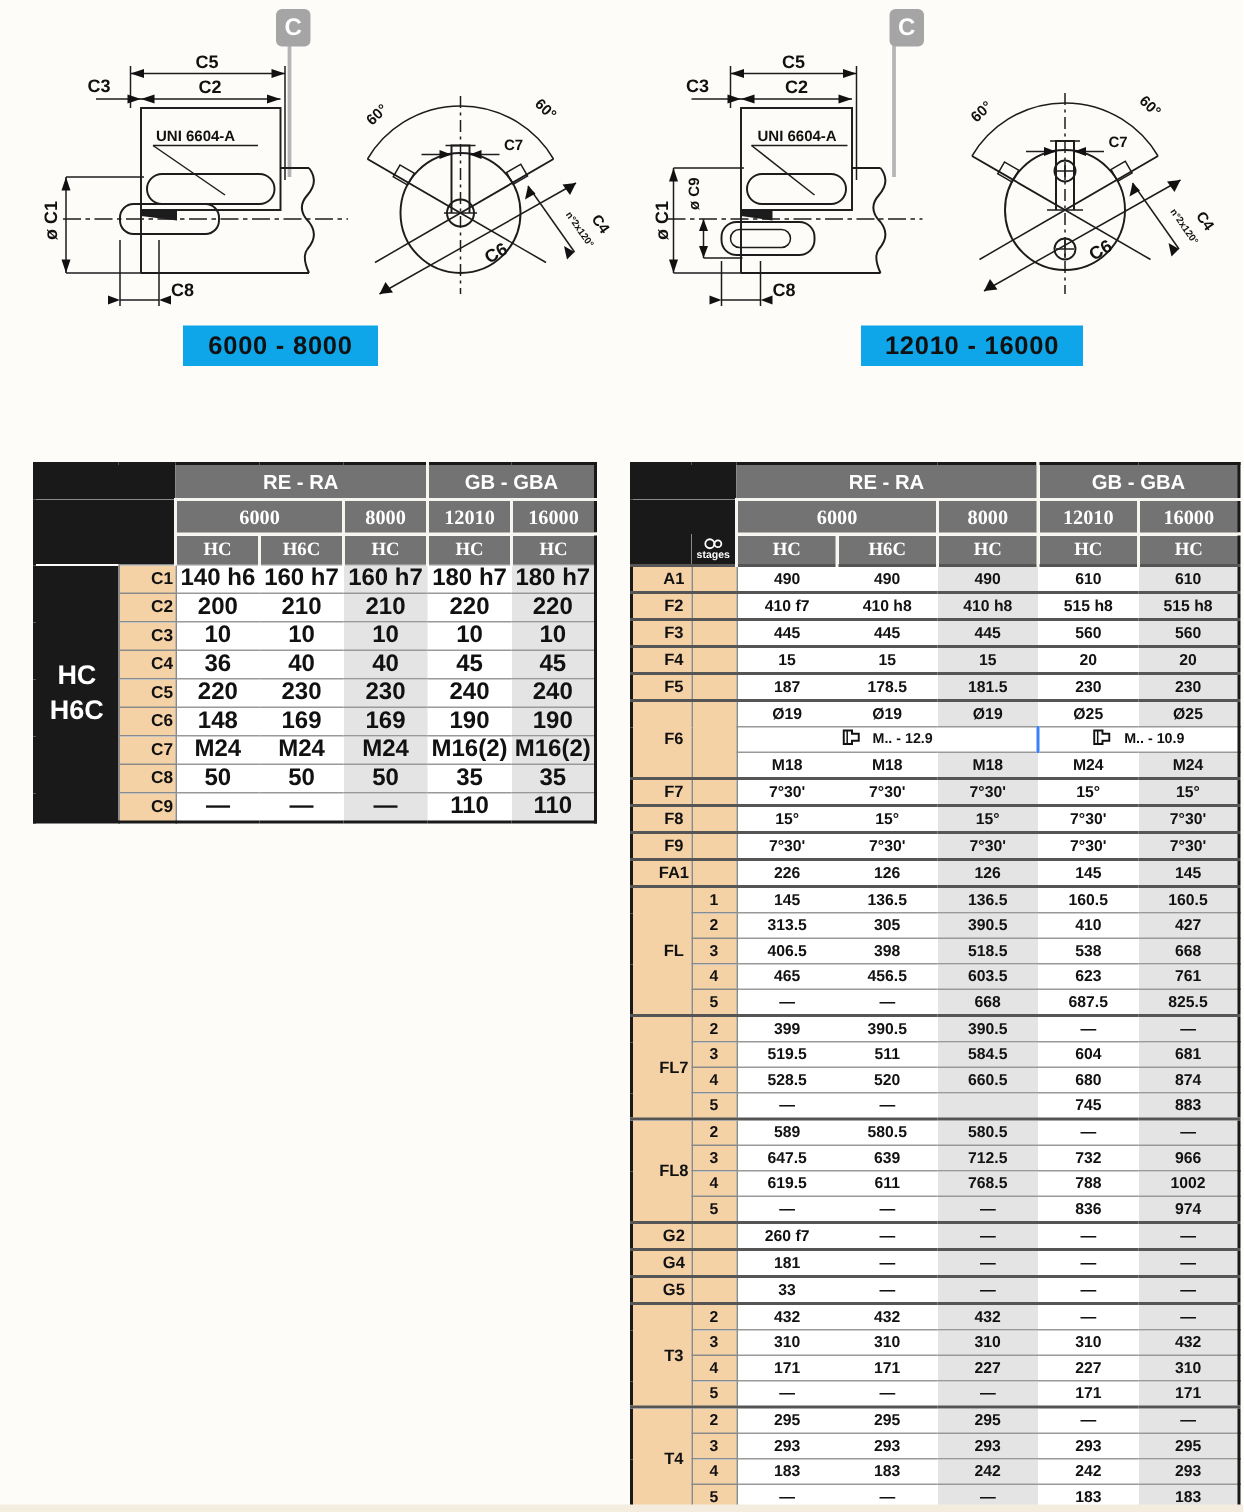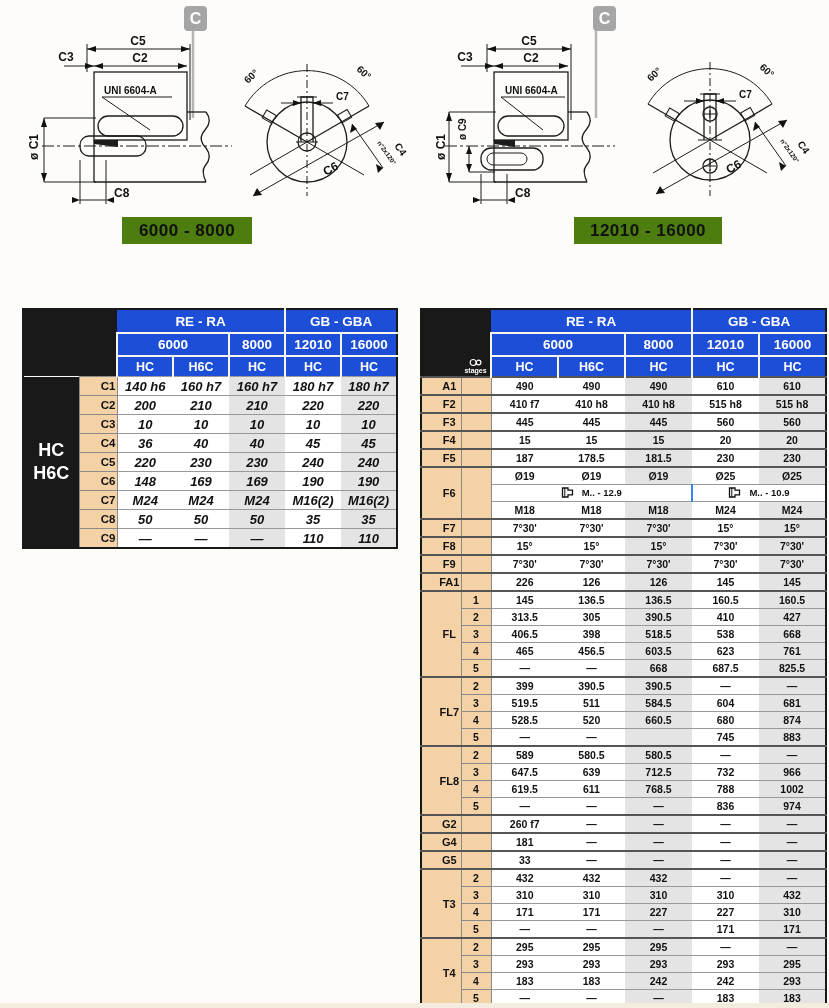--- a/index.html
+++ b/index.html
@@ -6,42 +6,42 @@
   .page{position:relative;width:829px;height:1008px;background:#fdfcf9;overflow:hidden;
         font-family:"Liberation Sans",sans-serif;color:#111;}
   
   .dwg{position:absolute;top:0;}
   svg text{font-family:"Liberation Sans",sans-serif;font-weight:bold;fill:#111;}
   .dimtext{font-size:12px;}
   .dimtext-s{font-size:10px;}
   .dimtext-xs{font-size:6.5px;}
   .badge{position:absolute;width:23px;height:25px;background:#a5a5a5;border-radius:4px;
          color:#fff;font-weight:bold;font-size:16px;text-align:center;line-height:25px;}
-  .ycap{position:absolute;background:#4d7c0f;color:#111;font-weight:bold;font-size:17px;
+  .ycap{position:absolute;background:#0ea5e9;color:#111;font-weight:bold;font-size:17px;
         text-align:center;height:27px;line-height:27px;letter-spacing:.5px;}
   
   table{border-collapse:collapse;position:absolute;table-layout:fixed;border:2px solid #191919;}
   #left-table{left:22px;top:308px;width:374px;}
   #right-table{left:420px;top:308px;width:405px;}
   td{font-weight:bold;text-align:center;vertical-align:middle;padding:0;overflow:hidden;white-space:nowrap;}
   .hblk{background:#191919;}
-  .hgrp,.hsize,.hvar{background:#1d4ed8;color:#fff;}
+  .hgrp,.hsize,.hvar{background:#737373;color:#fff;}
   .hgrp{font-size:13.5px;height:22px;}
   .hsize{font-size:13.5px;height:21px;}
   .hvar{font-size:12.5px;height:19px;}
   .sepL{border-left:2px solid #f7f5f0;margin-top:10px;}
-  .sepT{border-top:2px solid #f7f5f0;}
+  .sepT{border-top:2px solid #f7f5f0;font-family:Liberation Serif, serif;}
   .side{background:#191919;color:#fff;font-size:18px;line-height:1.25;}
   .rlabel,.glabel,.stage{background:#f5d2a6;border:1px solid #8a8a8a;}
   .rlabel{font-size:11.5px;padding-left:20px;}
   .glabel{font-size:11px;padding-left:16px;}
   .stage{font-size:10.5px;}
   .val{background:#fff;border-top:1px solid #999;}
   .val.g{background:#e4e4e4;}
-  .lv{height:18px;font-size:13px;font-style:italic;}
+  .lv{height:18px;font-size:16px;}
   .rv{height:16px;font-size:10.5px;}
   .gb{border-top:2px solid #555;}
   .boltcell{background:#fff;border-top:1px solid #999;height:16px;font-size:9.5px;}
   .boltcell.bdl{border-left:2px solid #3b82f6;}
   .bolticon{display:inline-block;vertical-align:middle;margin-right:8px;}
   .hstages{vertical-align:bottom;}
   .gearicon{display:block;line-height:5px;}
   .stagesword{display:block;color:#fff;font-size:7px;font-weight:bold;line-height:8px;padding-bottom:1px;}
   .bottomstrip{position:absolute;left:0;bottom:0;width:829px;height:5px;background:#f3ecdf;}
 </style>

